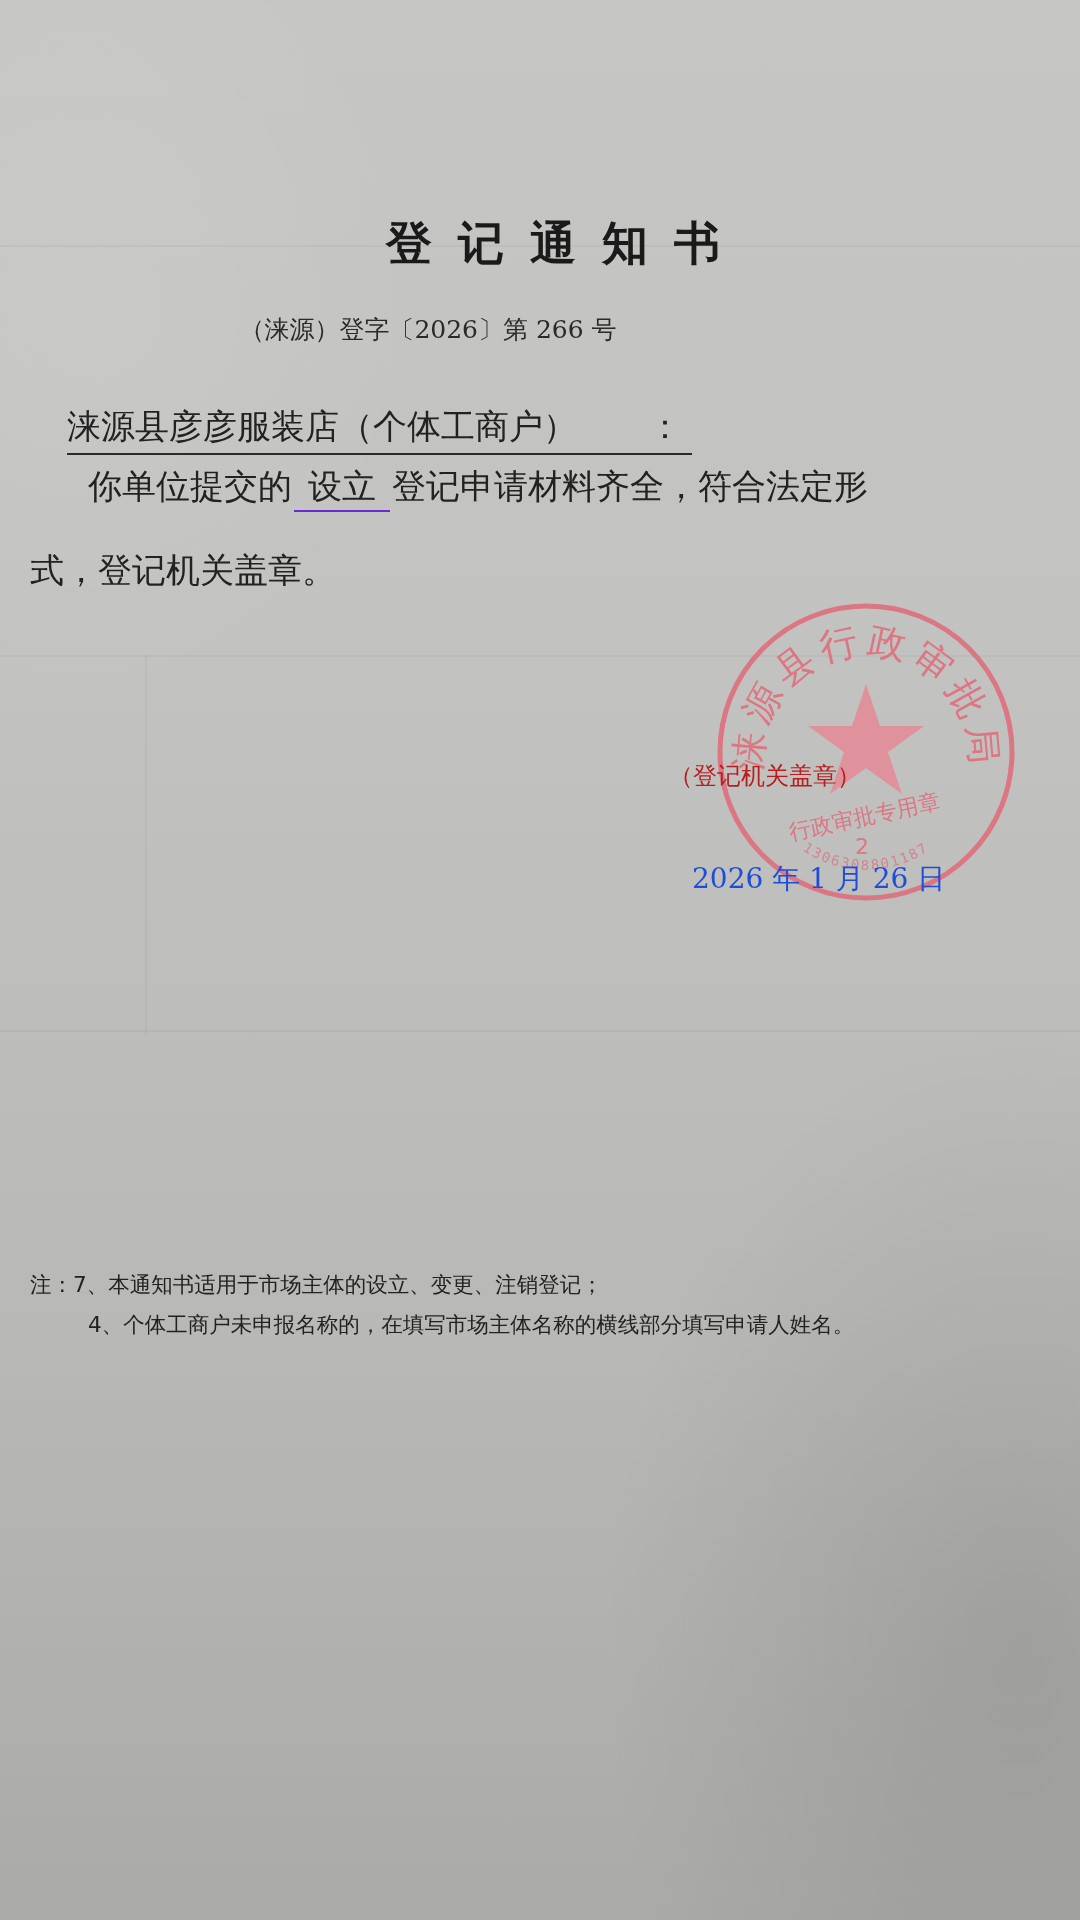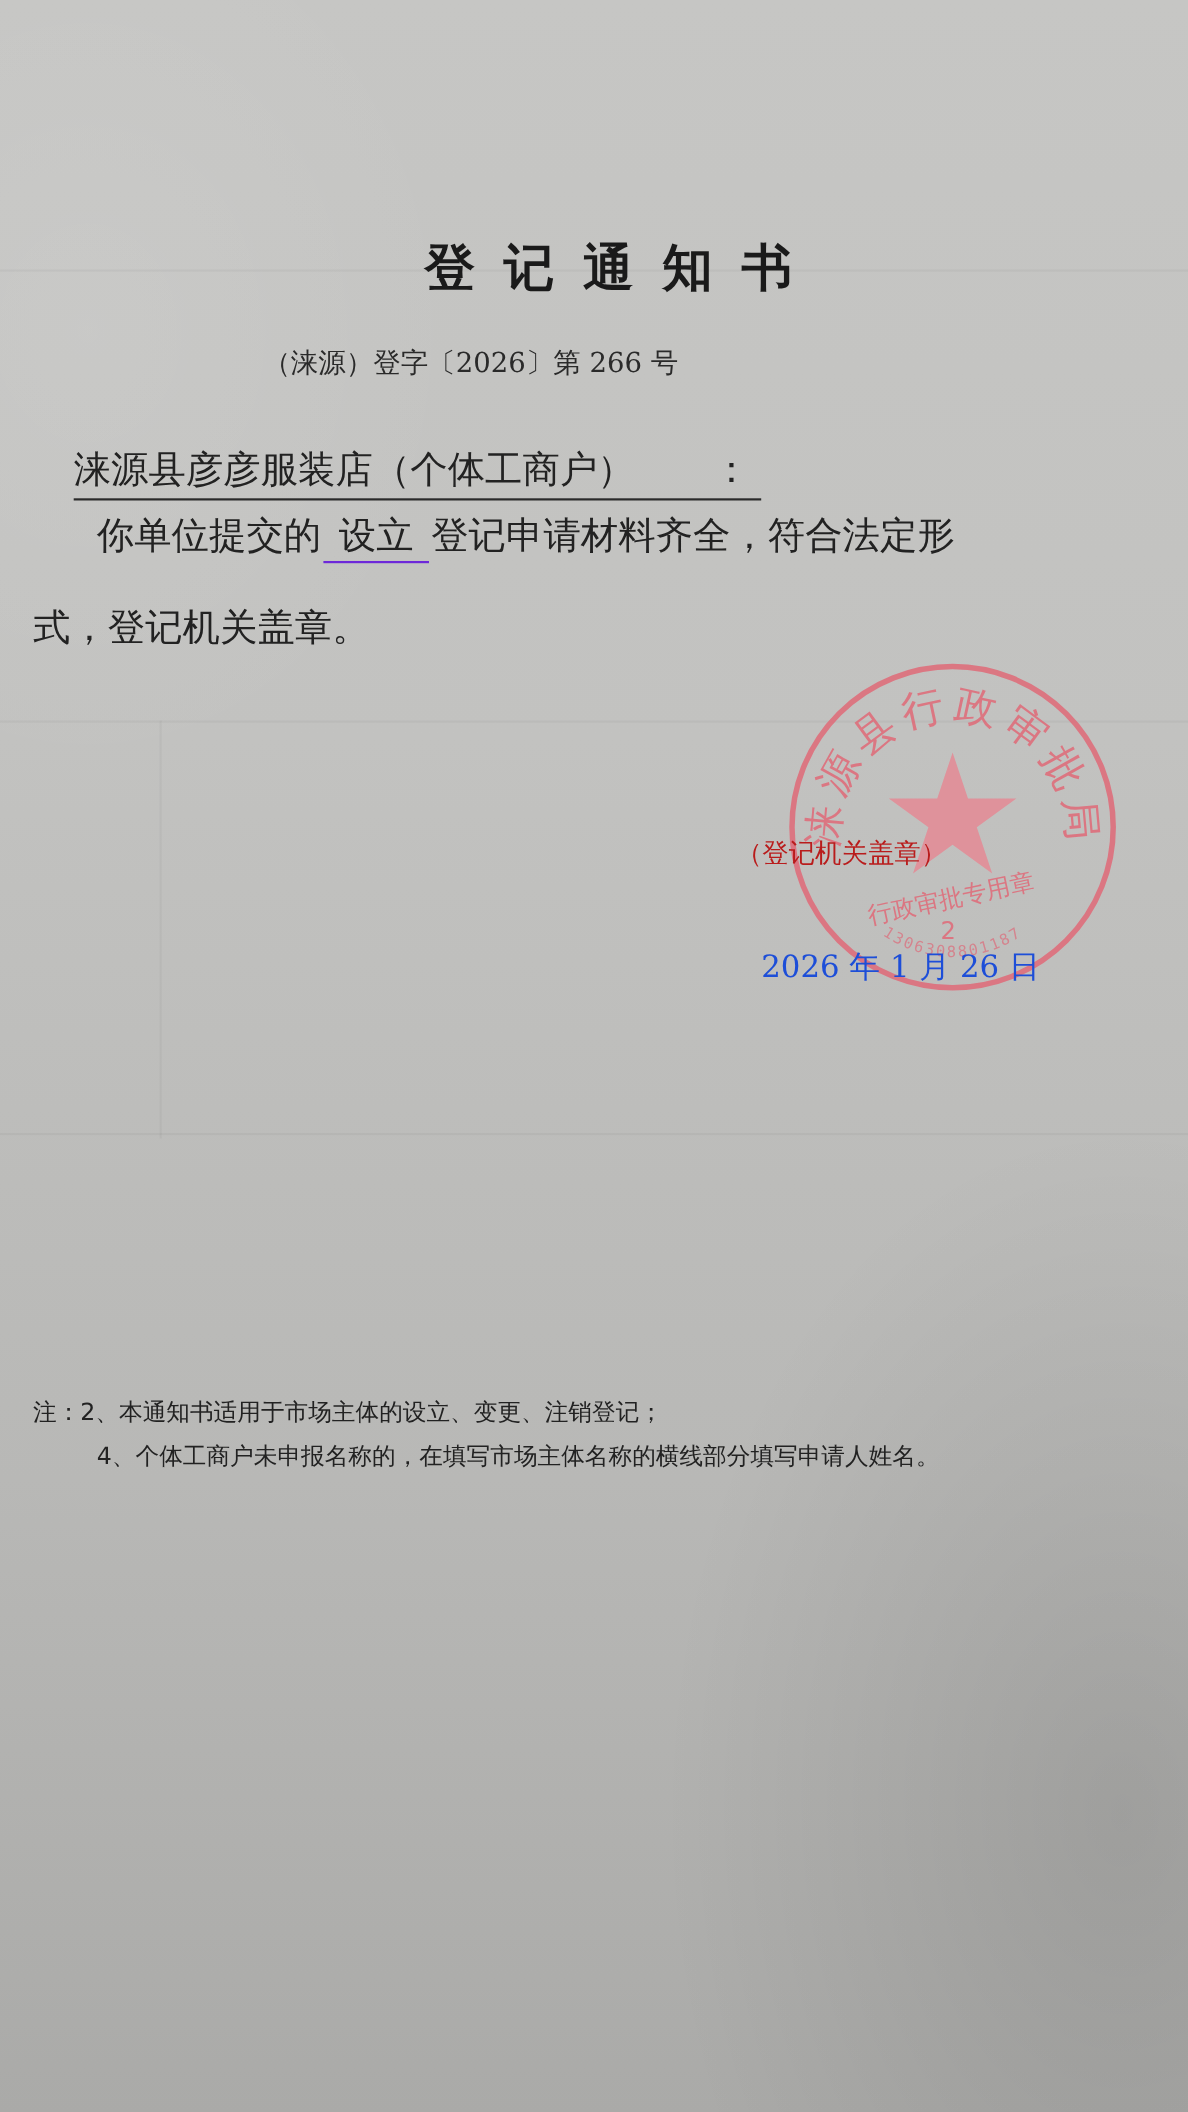--- a/index.html
+++ b/index.html
@@ -92,15 +92,15 @@
   <text x="150" y="256" text-anchor="middle" font-family="DejaVu Sans, sans-serif" font-size="22" fill="#e06a78">2</text>
   <text font-family="DejaVu Sans Mono, monospace" font-size="14" fill="#d87a86" letter-spacing="2">
     <textPath href="#codePath" startOffset="50%" text-anchor="middle">1306308801187</textPath>
   </text>
 </svg>
 
 <div class="seal-label">（登记机关盖章）</div>
 <div class="date">2026 年 1 月 26 日</div>
 
 <div class="notes">
-  <div class="row"><span>注：</span><span>2、本通知书适用于市场主体的设立、变更、注销登记；</span></div>
+  <div class="row"><span>注：</span><span>7、本通知书适用于市场主体的设立、变更、注销登记；</span></div>
   <div class="row indent">4、个体工商户未申报名称的，在填写市场主体名称的横线部分填写申请人姓名。</div>
 </div>
 
 </body></html>

